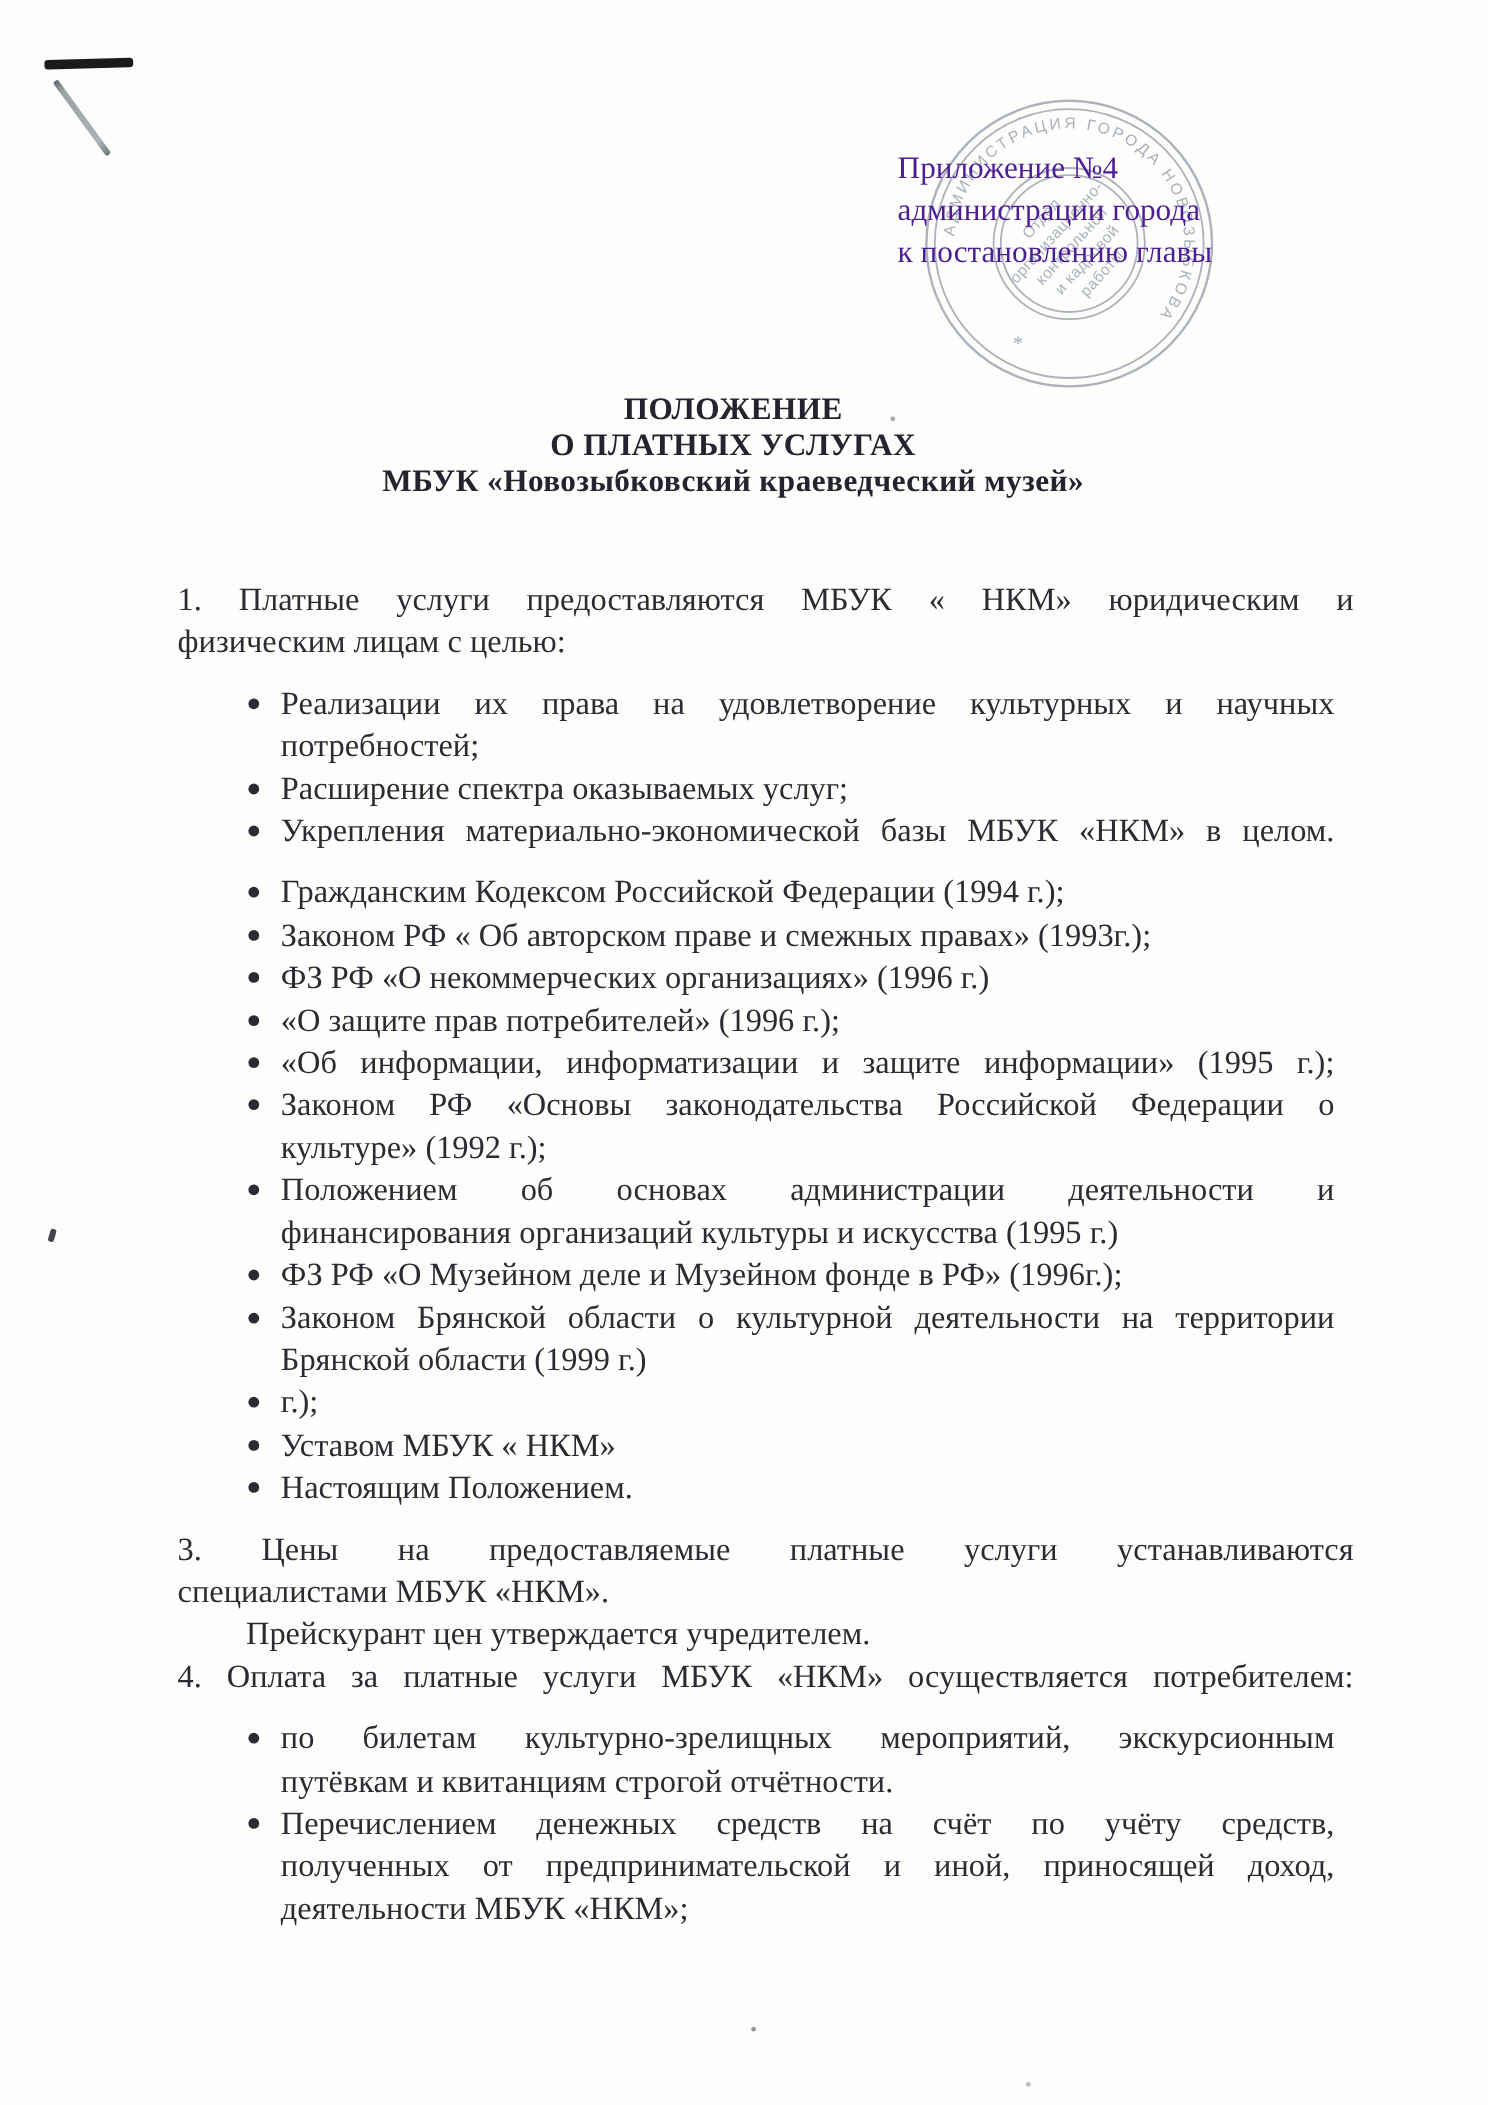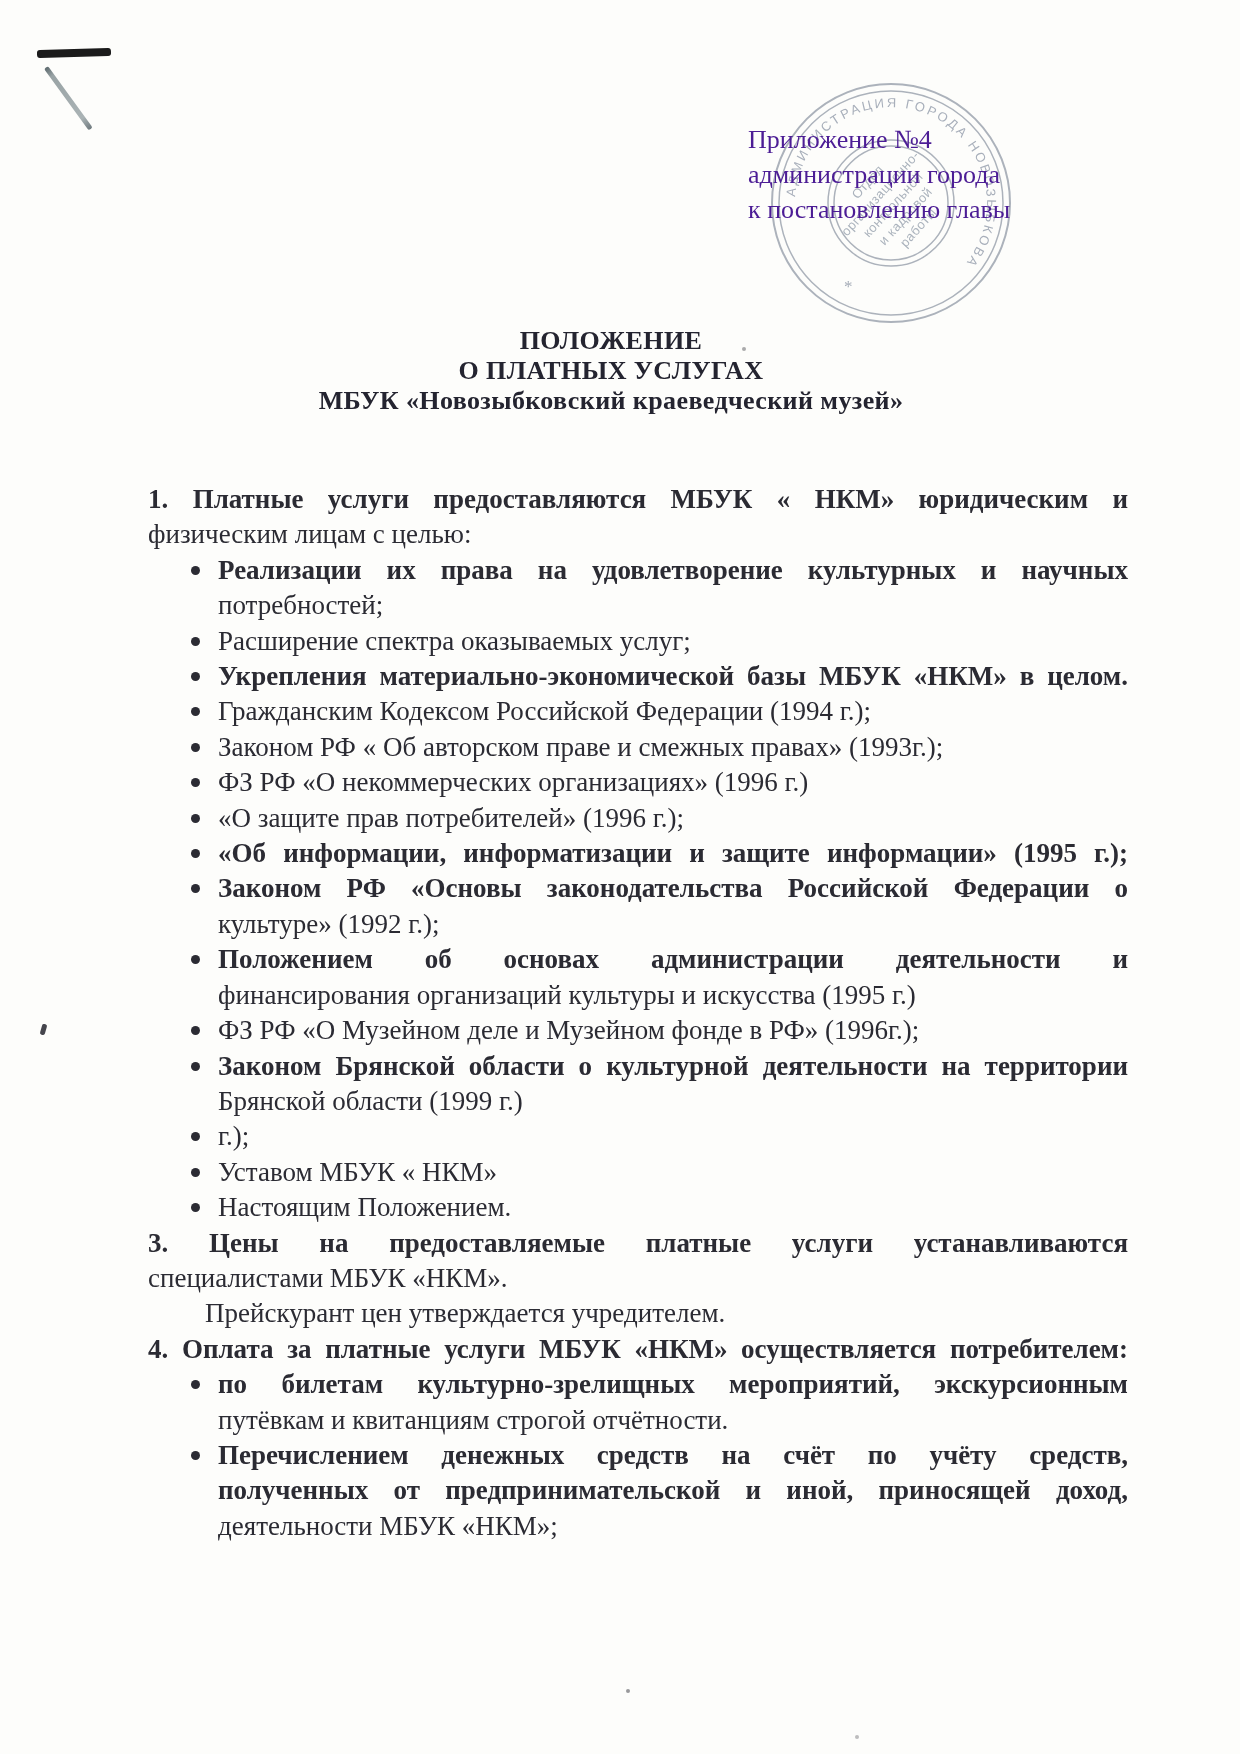--- a/index.html
+++ b/index.html
@@ -35,23 +35,23 @@
   .ref{position:absolute;left:748px;top:122px;font-size:26px;line-height:35px;
     color:#4c1d95;}
   
   .title{position:absolute;left:161px;top:326px;width:900px;text-align:center;
     font-weight:bold;font-size:26px;line-height:30px;color:#242430;letter-spacing:.4px;}
   
   .doc-body{position:absolute;left:148px;top:482px;width:980px;
     font-size:27px;line-height:35.4px;color:#2b2b33;}
   .para{margin:0;}
   .line{text-align:left;}
-  .line.j{text-align:justify;text-align-last:justify;font-weight:bold;}
+  .line.j{text-align:justify;text-align-last:justify;}
   .indent .line{text-indent:57px;}
-  ul.bullets{margin:0;padding:0 0 0 70px;list-style:none;}
+  ul.bullets{margin:16px;padding:0 0 0 70px;list-style:none;}
   ul.bullets li{position:relative;}
   ul.bullets li::before{content:"";position:absolute;left:-27px;top:13px;
     width:9px;height:9px;border-radius:50%;background:#2b2b33;}
 </style>
 </head>
 <body>
 
 <div class="page">
 
   <div class="mark-bar"></div>

